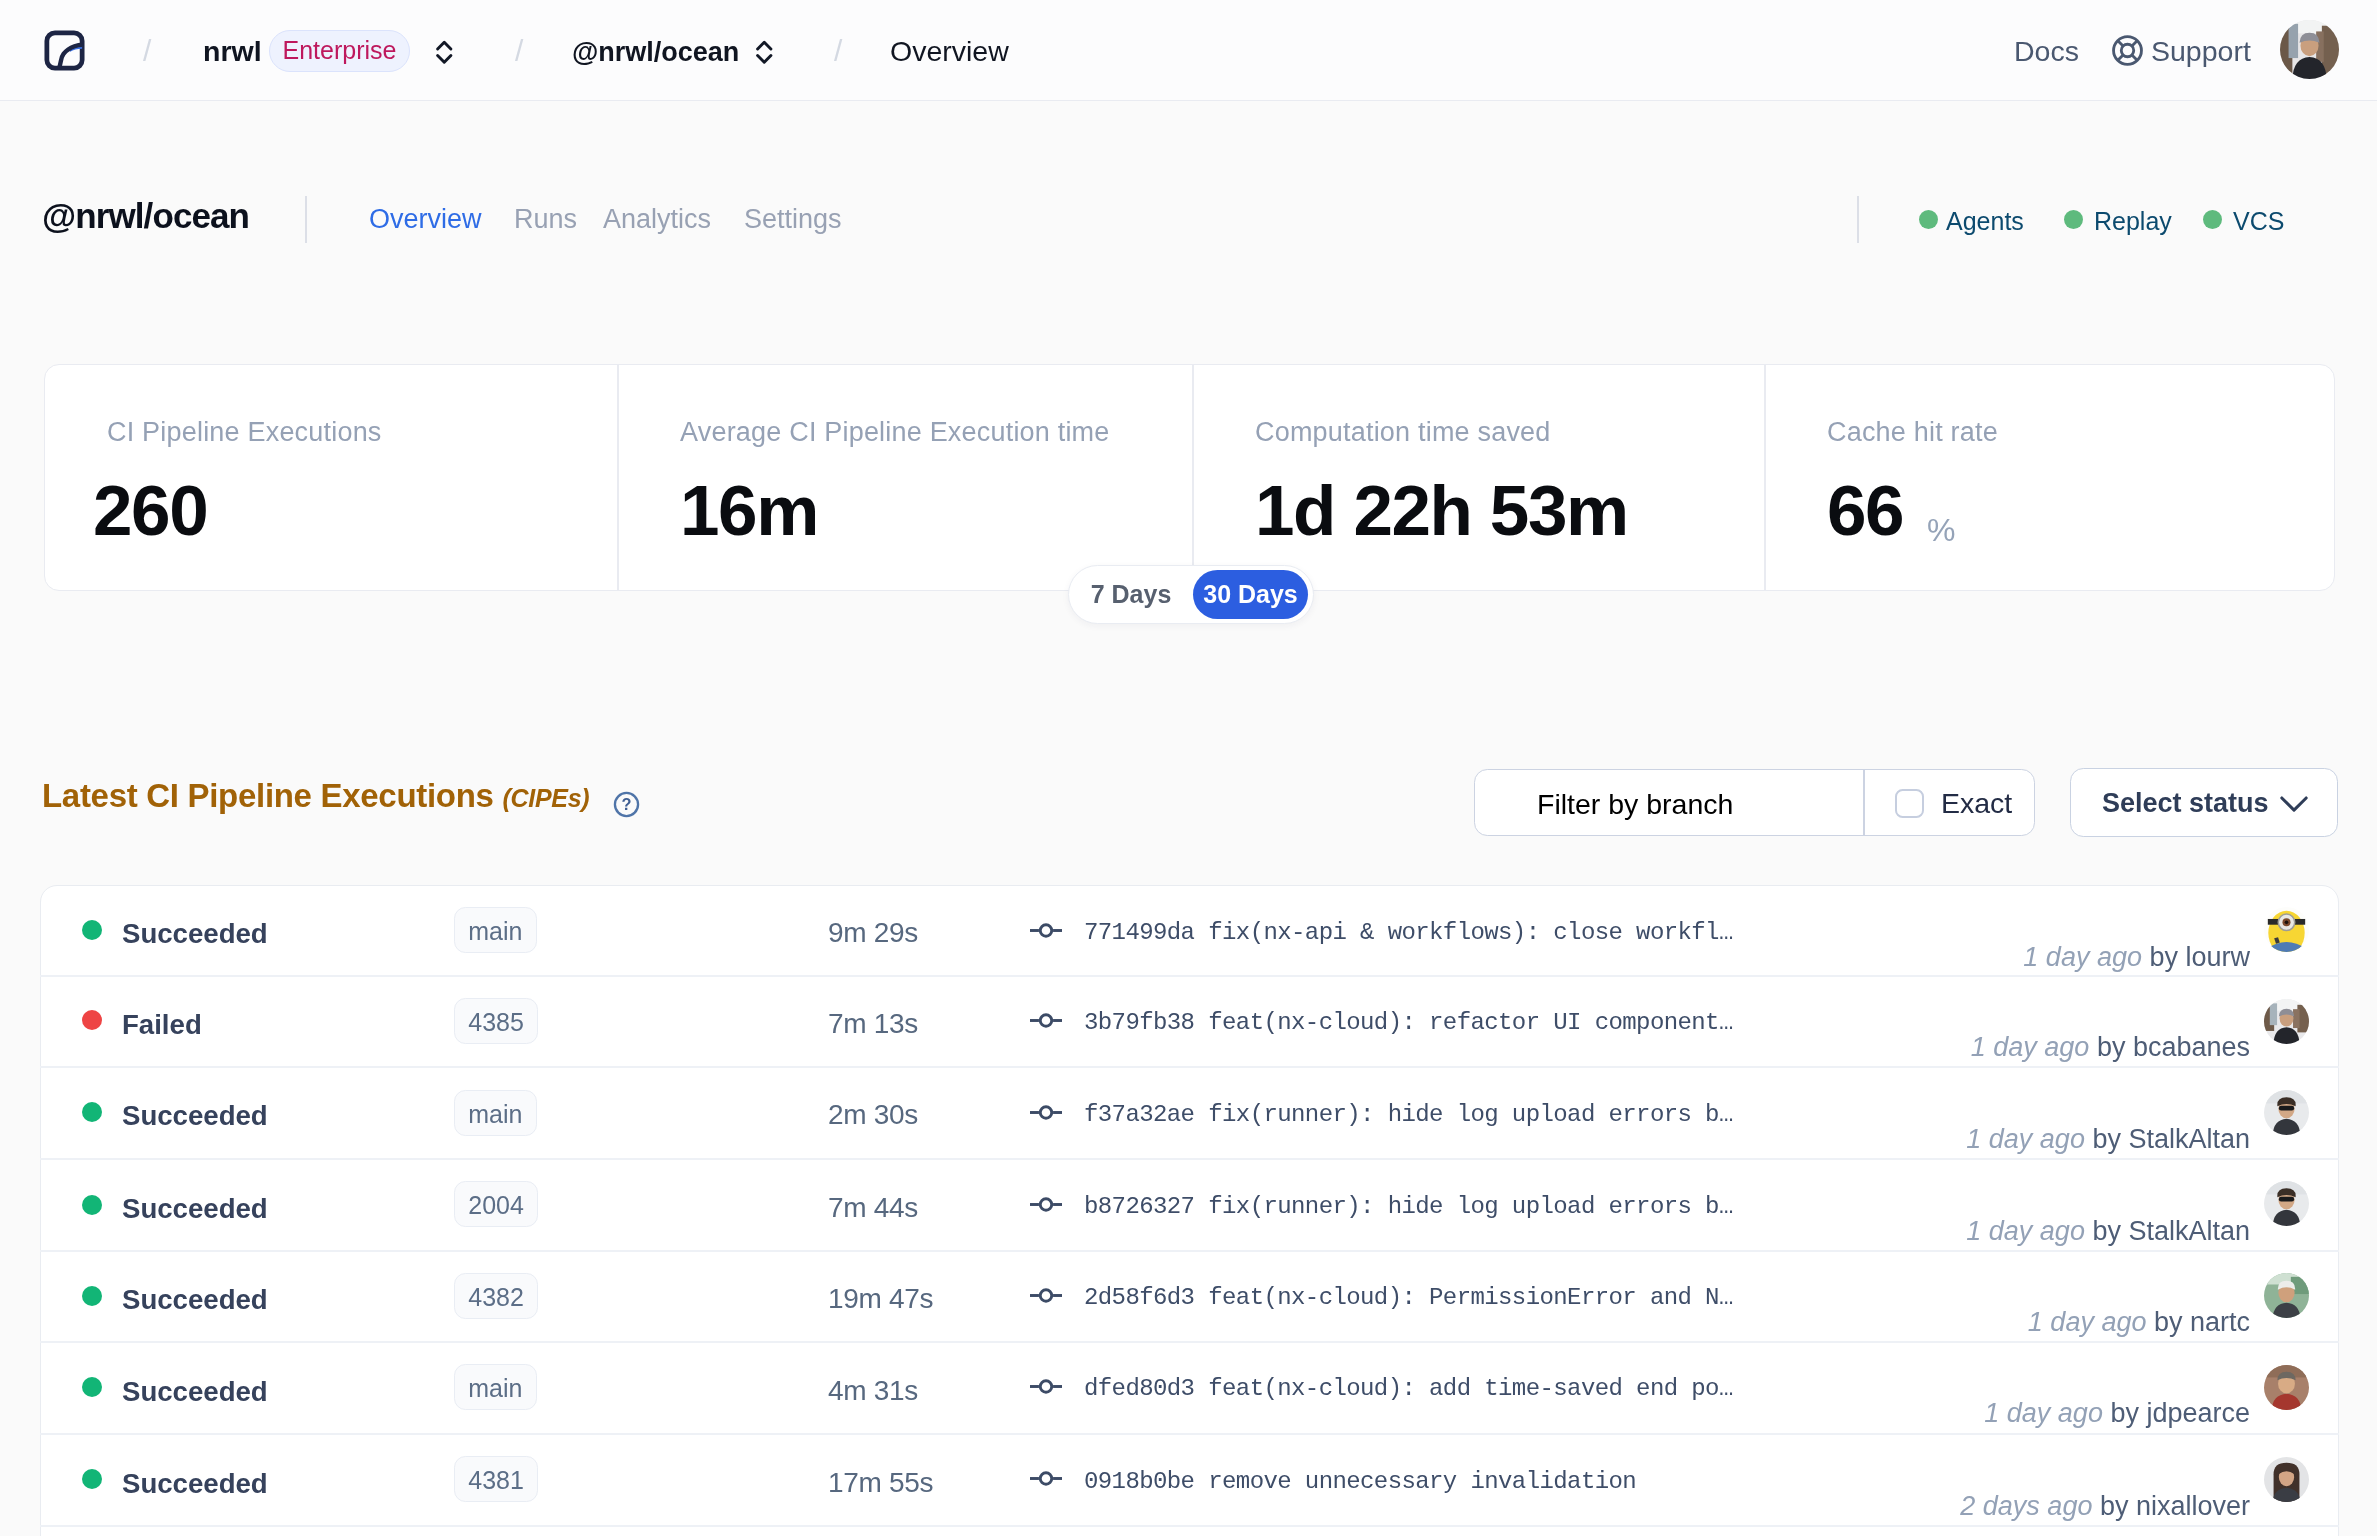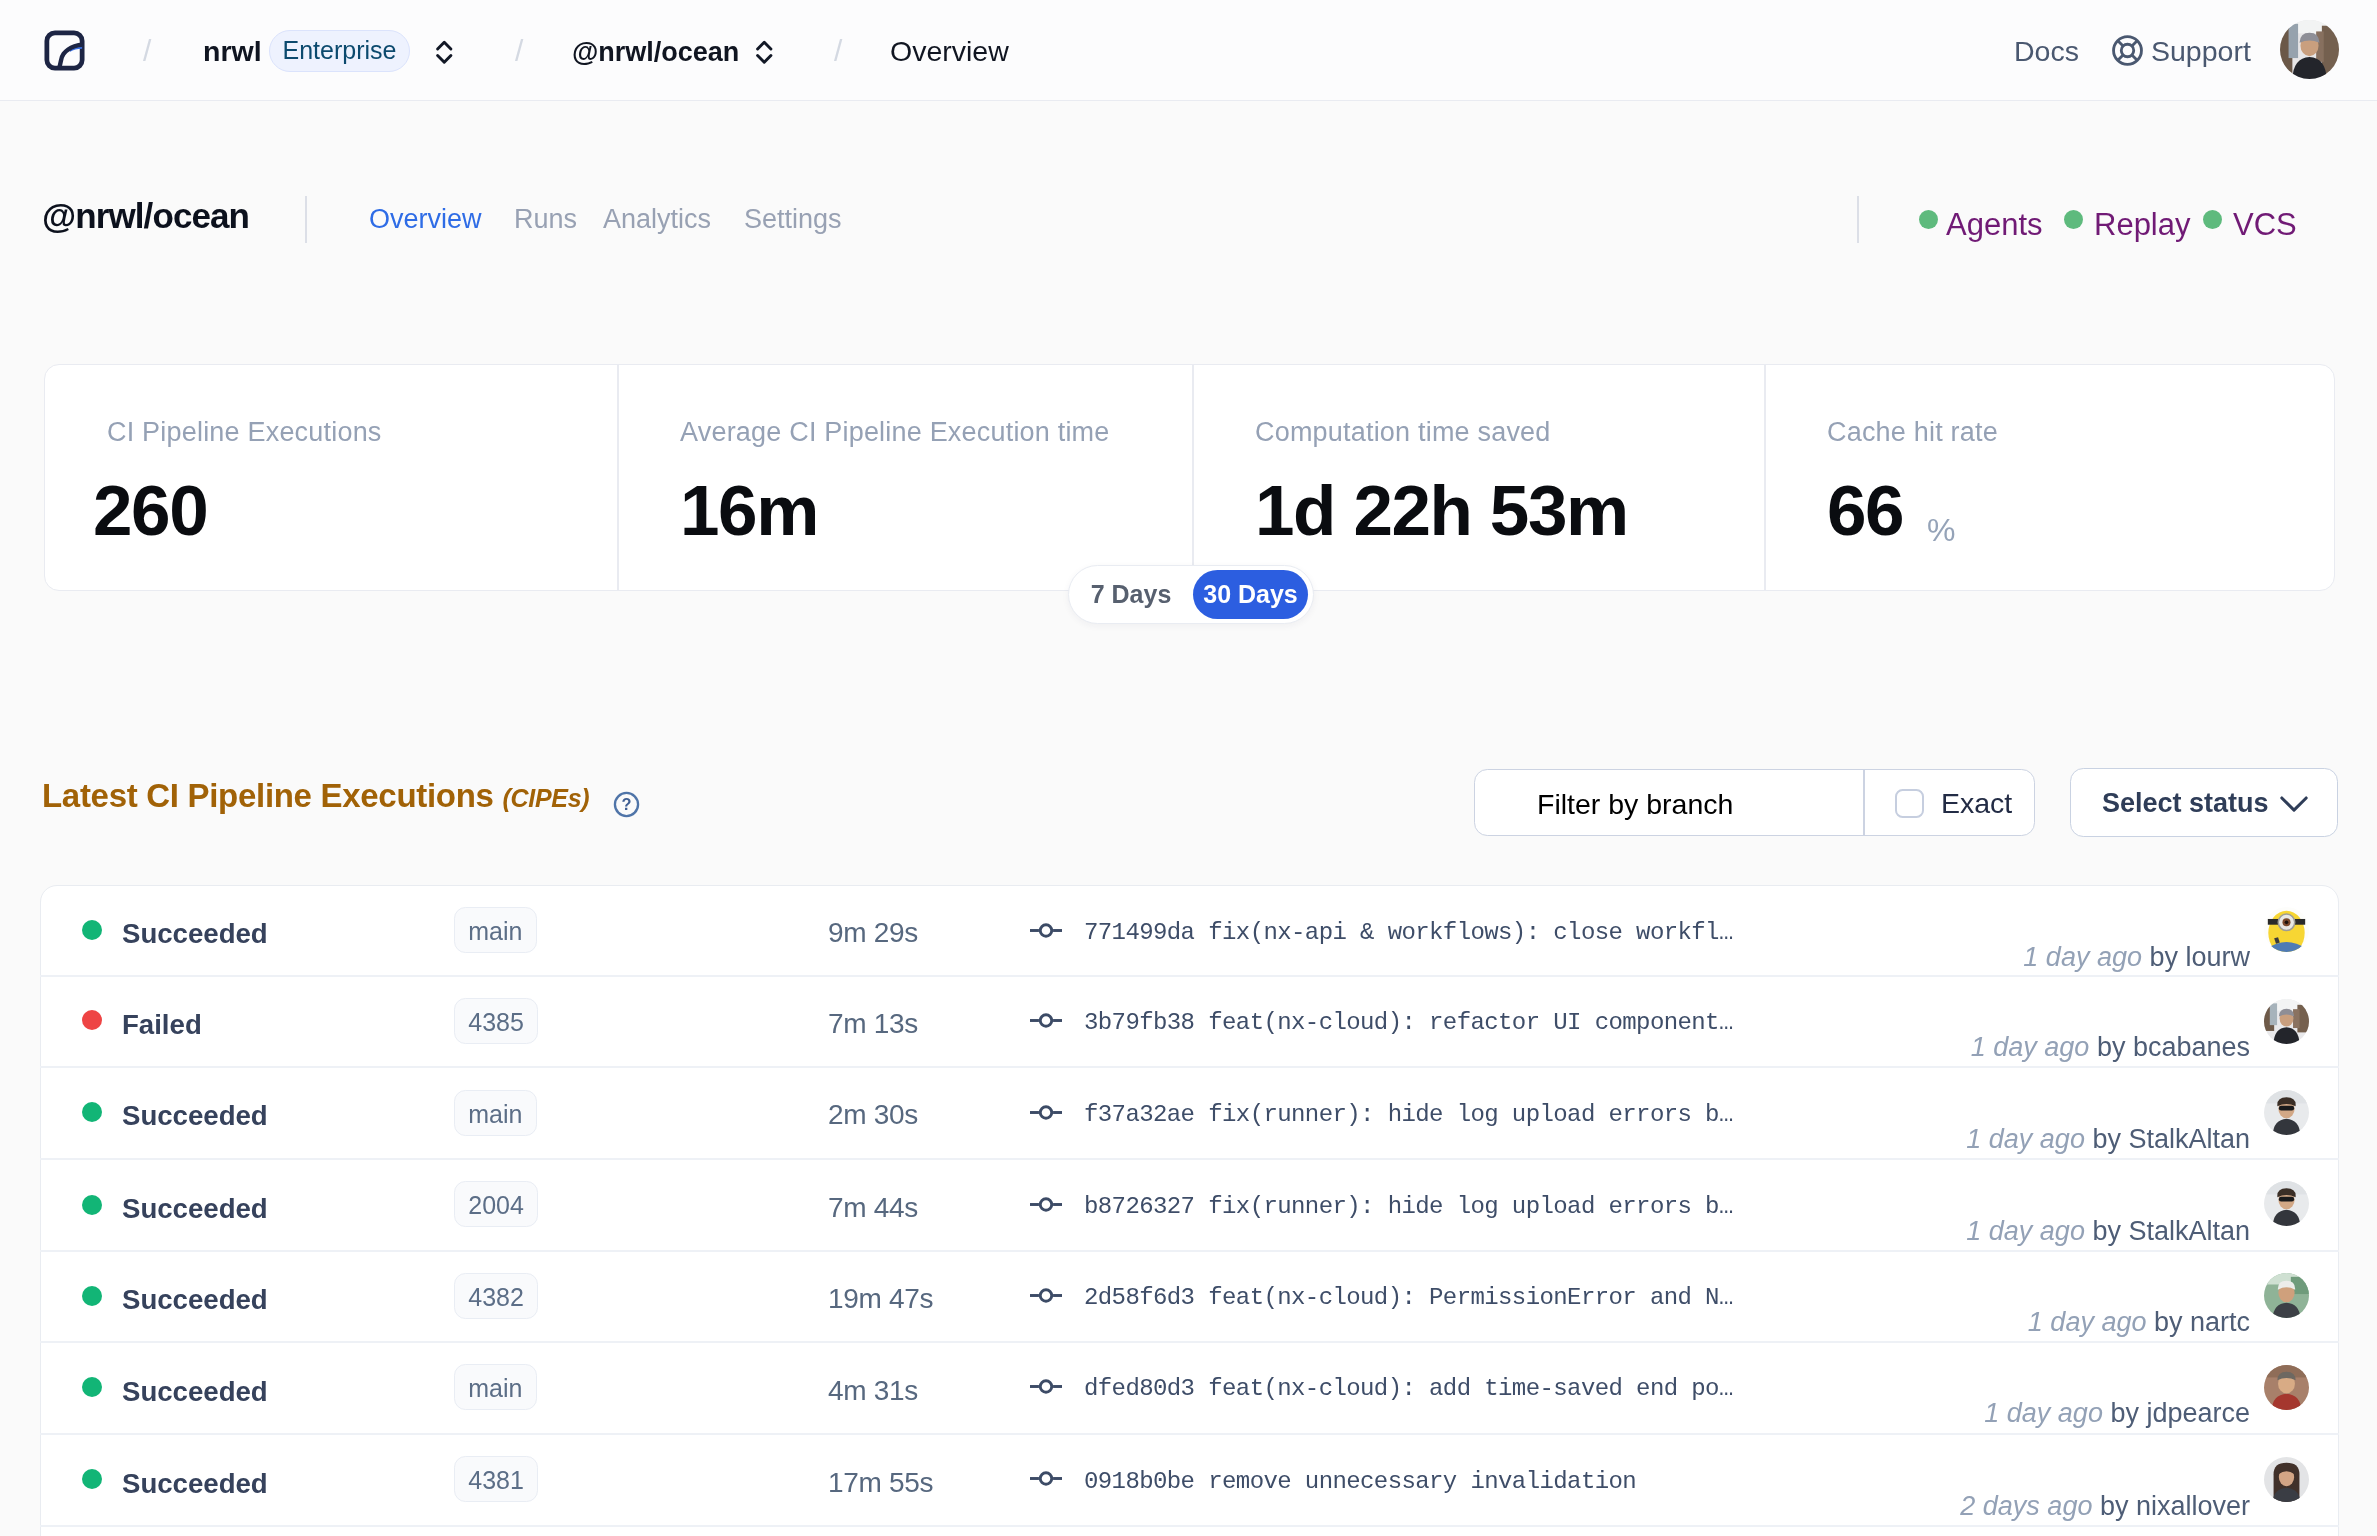--- a/index.html
+++ b/index.html
@@ -6,42 +6,42 @@
 body { font-family:"Liberation Sans", sans-serif; background:#fafafa; position:relative; overflow:hidden; }
 .abs { position:absolute; }
 .topbar { position:absolute; left:0; top:0; width:2378px; height:101px; background:#fcfcfd; border-bottom:1.9px solid #e9ebf1; }
 .slash { position:absolute; top:34px; font-size:30px; color:#d4d9e2; font-weight:400; }
 .crumb { position:absolute; top:35px; font-size:28.5px; color:#101521; }
 .tab { position:absolute; top:204px; font-size:27px; color:#98a1b3; font-weight:500; }
 .statlabel { position:absolute; top:417px; font-size:27px; font-weight:500; color:#95a1b5; letter-spacing:0.2px; }
 .statval { position:absolute; top:471px; font-size:71px; line-height:80px; font-weight:700; color:#0a0c10; letter-spacing:-1.4px; }
 .vdiv { position:absolute; top:364px; width:1.9px; height:227px; background:#e9ebf1; }
 .sdot { position:absolute; width:19px; height:19px; border-radius:50%; background:#5eba7d; }
-.slabel { position:absolute; top:207px; font-size:31px; color:#701a75; }
+.slabel { position:absolute; top:207px; font-size:25px; color:#0c4a6e; }
 .dot { position:absolute; width:20px; height:20px; border-radius:50%; }
 .status { position:absolute; left:122px; font-size:27.6px; font-weight:600; color:#36425c; }
 .chip { position:absolute; left:454px; height:46px; line-height:46px; padding:0 13.3px; border:1.9px solid #e9edf4; background:#f9fafc; border-radius:11.4px; font-size:25px; color:#5c6e87; }
 .dur { position:absolute; left:828px; font-size:28px; letter-spacing:-0.3px; color:#57687f; }
 .commit { position:absolute; left:1084px; font-family:"Liberation Mono", monospace; font-size:24px; letter-spacing:-0.6px; color:#3e4d68; }
 .ago { position:absolute; right:128px; font-size:27px; white-space:nowrap;margin-top:24px; }
 .ago i { color:#93a1b6; }
 .ago span { color:#4e5d76; }
 .rdiv { position:absolute; left:40px; width:2299px; height:1.9px; background:#eef1f6; }
 </style></head>
 <body>
 
 <div class="topbar">
   <svg class="abs" style="left:44px;top:29.5px" width="41" height="41" viewBox="0 0 43 43">
     <rect x="3" y="3" width="37" height="37" rx="8.5" fill="none" stroke="#1d2544" stroke-width="5"></rect>
     <path d="M26.5 21.5 C 31 18.5, 35.5 18, 40 18" fill="none" stroke="#3b6fe0" stroke-width="3.2"></path>
     <path d="M15.5 40.5 C 18.5 33.5, 17 29.5, 20.5 25 C 24 20.5, 28 18.5, 32 17 C 35.5 15.7, 38 15.5, 40.5 15.5" fill="none" stroke="#1d2544" stroke-width="4.6"></path>
   </svg>
   <span class="slash" style="left:143px">/</span>
   <span class="crumb" style="left:203px;font-weight:700">nrwl</span>
-  <div class="abs" style="left:269px;top:29.5px;width:141px;height:42px;background:#eef2fe;border:1.9px solid #dbe3fc;border-radius:21px;text-align:center;line-height:38px;font-size:25px;color:#0c4a6e;font-weight:500">Enterprise</div>
+  <div class="abs" style="left:269px;top:29.5px;width:141px;height:42px;background:#eef2fe;border:1.9px solid #dbe3fc;border-radius:21px;text-align:center;line-height:38px;font-size:25px;color:#be185d;font-weight:500">Enterprise</div>
   <div class="abs" style="left:430px;top:38px">
       <svg width="28.5" height="28.5" viewBox="0 0 30 30" style="display:block">
         <path d="M8 11.5 L15 4.5 L22 11.5 M8 18.5 L15 25.5 L22 18.5" fill="none" stroke="#121826" stroke-width="3.1" stroke-linecap="round" stroke-linejoin="round"></path>
       </svg>
     </div>
   <span class="slash" style="left:515px">/</span>
   <span class="crumb" style="left:572px;font-weight:600;font-size:27px;top:37px">@nrwl/ocean</span>
   <div class="abs" style="left:750px;top:38px">
       <svg width="28.5" height="28.5" viewBox="0 0 30 30" style="display:block">
         <path d="M8 11.5 L15 4.5 L22 11.5 M8 18.5 L15 25.5 L22 18.5" fill="none" stroke="#121826" stroke-width="3.1" stroke-linecap="round" stroke-linejoin="round"></path>

